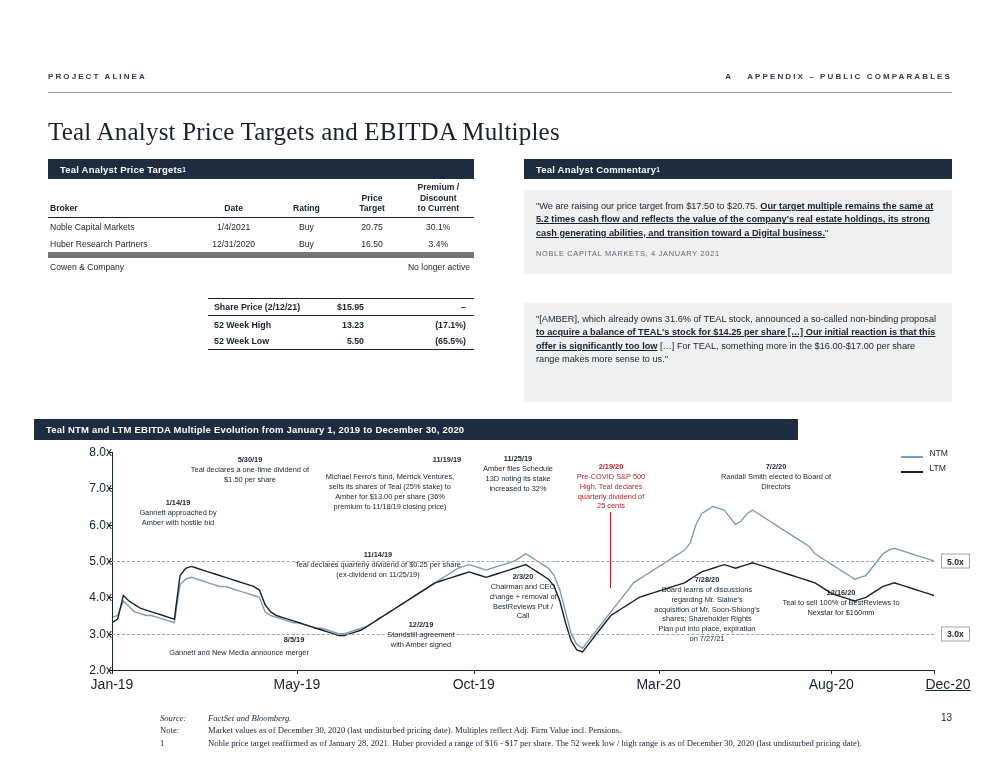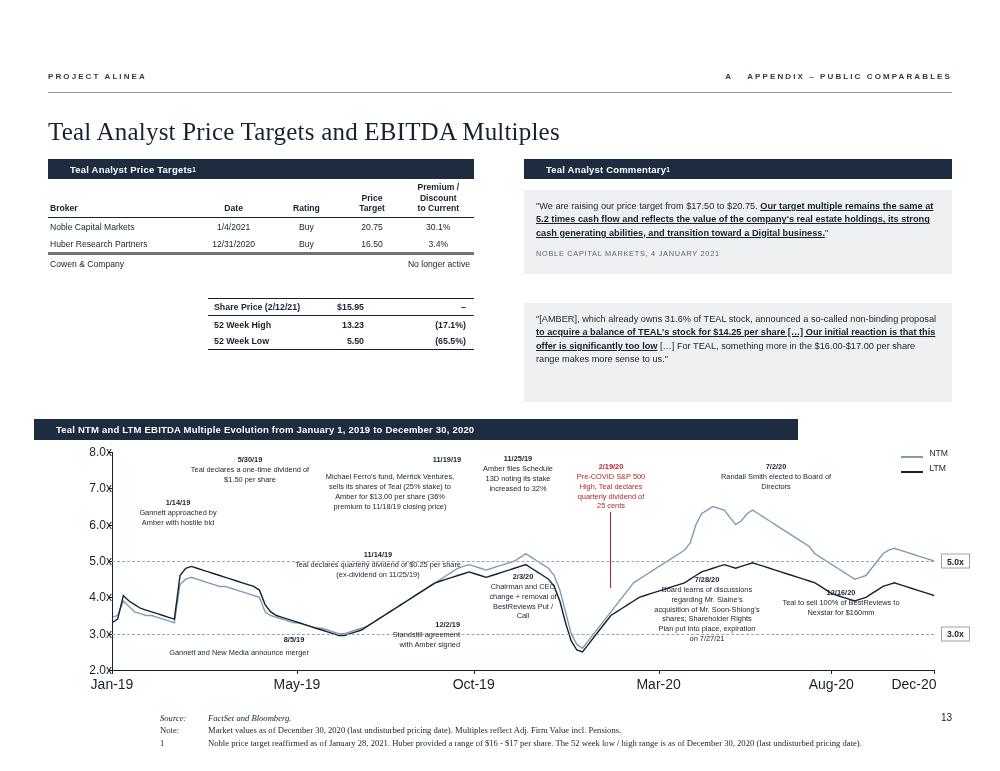--- a/index.html
+++ b/index.html
@@ -35,42 +35,42 @@
   .hdr-right .sect { margin-right: 14px; }
   .page-title {
     position: absolute; left: 48px; top: 118px;
     font-size: 25px; color: #16222f; letter-spacing: 0.2px;
   }
   
   .bar {
     position: absolute; background: #1d2c3f; color: #ffffff;
     font-family: "Liberation Sans", sans-serif;
     font-size: 9.5px; font-weight: 700; letter-spacing: 0.2px;
-    display: flex; align-items: center; padding-left: 22px;
+    display: flex; align-items: center; padding-left: 12px;
     box-sizing: border-box;
   }
   #bar-targets { left: 48px; top: 159px; width: 426px; height: 20px; }
   #bar-comm { left: 524px; top: 159px; width: 428px; height: 20px; }
   #bar-chart { left: 34px; top: 419px; width: 764px; height: 21px; }
   .bar sup { font-size: 6.5px; vertical-align: super; }
   
   .pt {
     position: absolute; left: 48px; top: 182px; width: 426px;
     font-family: "Liberation Sans", sans-serif; font-size: 8.6px;
     color: #16222f;
   }
   .pt table { border-collapse: collapse; width: 100%; }
   .pt th {
     font-weight: 700; text-align: center; vertical-align: bottom;
     padding: 0 4px 3px 4px; line-height: 1.25;
   }
   .pt thead tr.hdr th { border-bottom: 1px solid #16222f; }
   .pt td { padding: 3.5px 4px; text-align: center; }
   .pt td.broker, .pt th.broker { text-align: left; padding-left: 2px; }
-  .pt tbody tr.last td { border-bottom: 3px solid #737373; }
+  .pt tbody tr.last td { border-bottom: 6px solid #737373; }
   .pt td.noactive { text-align: right; }
   
   .spbox {
     position: absolute; left: 208px; top: 298px; width: 266px;
     font-family: "Liberation Sans", sans-serif; font-size: 8.8px;
     font-weight: 700; color: #16222f;
     border-top: 1px solid #16222f; border-bottom: 1px solid #16222f;
   }
   .spbox table { border-collapse: collapse; width: 100%; }
   .spbox td { padding: 3.2px 4px; }
@@ -277,21 +277,21 @@
         <div class="xlab" style="left: 0px;">Jan-19</div>
         <div class="xtick" style="left: 184.95px; top: 218px;"></div>
         <div class="xlab" style="left: 184.95px;">May-19</div>
         <div class="xtick" style="left: 361.68px; top: 218px;"></div>
         <div class="xlab" style="left: 361.68px;">Oct-19</div>
         <div class="xtick" style="left: 546.63px; top: 218px;"></div>
         <div class="xlab" style="left: 546.63px;">Mar-20</div>
         <div class="xtick" style="left: 719.25px; top: 218px;"></div>
         <div class="xlab" style="left: 719.25px;">Aug-20</div>
         <div class="xtick" style="left: 822px; top: 218px;"></div>
-        <div class="xlab" style="left: 802px;">Dec-20</div>
+        <div class="xlab" style="left: 836px; text-decoration: underline;">Dec-20</div>
       </div>
 
     <div class="legend">
       <div>
         <span class="sw" style="background:#7f9cb5"></span>
         <span>NTM</span>
       </div>
       <div>
         <span class="sw" style="background:#16222f"></span>
         <span>LTM</span>
@@ -319,21 +319,21 @@
       <div class="dt">11/19/19</div>
     </div>
     <div class="ann c" style="left:256px; top:110px; width:176px;">
       <div class="dt">11/14/19</div>
       <div>Teal declares quarterly dividend of $0.25 per share (ex-dividend on 11/25/19)</div>
     </div>
     <div class="ann c" style="left:442px; top:14px; width:84px;">
       <div class="dt">11/25/19</div>
       <div>Amber files Schedule 13D noting its stake increased to 32%</div>
     </div>
-    <div class="ann c" style="left:348px; top:180px; width:78px;text-align:right;">
+    <div class="ann c" style="left:348px; top:180px; width:78px;">
       <div class="dt">12/2/19</div>
       <div>Standstill agreement with Amber signed</div>
     </div>
     <div class="ann c" style="left:452px; top:132px; width:74px;">
       <div class="dt">2/3/20</div>
       <div>Chairman and CEO change + removal of BestReviews Put / Call</div>
     </div>
     <div class="ann c red" style="left:540px; top:22px; width:74px;">
       <div class="dt">2/19/20</div>
       <div>Pre-COVID S&amp;P 500 High, Teal declares quarterly dividend of 25 cents</div>

